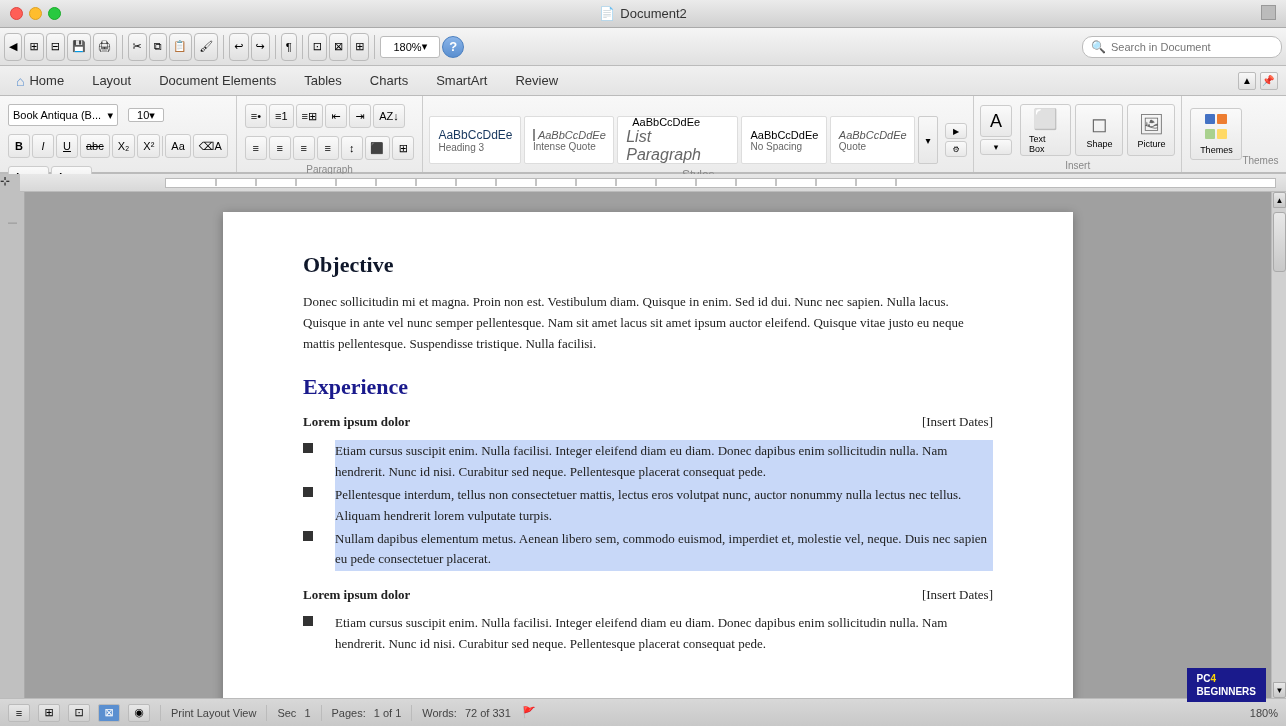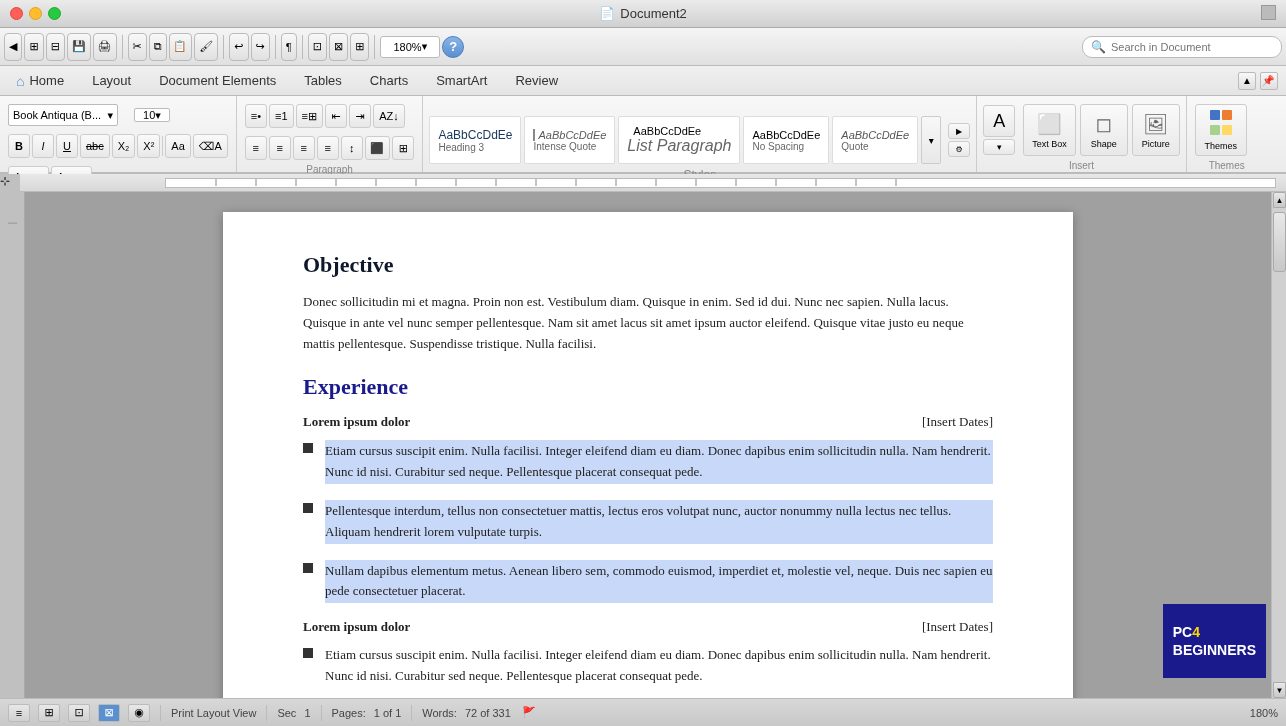--- a/index.html
+++ b/index.html
@@ -135,21 +135,21 @@
       font-size: 10px;
       color: #888;
       margin-top: auto;
       padding-bottom: 2px;
       width: 100%;
       text-align: center;
     }
     .ribbon-controls {
       display: flex;
       align-items: center;
-      gap: 16px;
+      gap: 10px;
       flex: 1;
       padding: 4px 0;
     }
     .ribbon-btn {
       height: 24px;
       padding: 0 5px;
       background: linear-gradient(to bottom, #fafafa, #e8e8e8);
       border: 1px solid #ccc;
       border-radius: 3px;
       font-size: 11px;
@@ -232,21 +232,20 @@
       align-items: center;
       justify-content: center;
       gap: 3px;
       min-width: 48px;
     }
     .insert-icon { font-size: 20px; color: #666; }
 
     
     .themes-section {
       display: flex;
-      flex-direction: column;
       padding: 4px 8px;
       min-width: 80px;
     }
     .themes-label { font-size: 10px; color: #888; text-align: center; margin-top: auto; padding-bottom: 2px; }
     .themes-controls { display: flex; align-items: center; gap: 4px; flex: 1; padding: 4px 0; }
     .themes-btn-large {
       height: 52px;
       padding: 4px 8px;
       background: linear-gradient(to bottom, #fafafa, #e8e8e8);
       border: 1px solid #ccc;
@@ -357,22 +356,22 @@
       font-family: 'Book Antiqua', Palatino, serif;
     }
     .doc-job-dates {
       font-size: 13px;
       color: #222;
       font-family: 'Book Antiqua', Palatino, serif;
     }
     .bullet-item {
       display: flex;
       align-items: flex-start;
-      margin-bottom: 16px;
-      gap: 12px;
+      margin-bottom: 0;
+      gap: 22px;
     }
     .bullet-square {
       width: 10px;
       height: 10px;
       background: #333;
       margin-top: 3px;
       flex-shrink: 0;
     }
     .bullet-text {
       font-size: 13px;
@@ -716,21 +715,21 @@
         <span class="doc-job-dates">[Insert Dates]</span>
       </div>
 
       <div class="bullet-item">
         <div class="bullet-square"></div>
         <span class="bullet-text">Etiam cursus suscipit enim. Nulla facilisi. Integer eleifend diam eu diam. Donec dapibus enim sollicitudin nulla. Nam hendrerit. Nunc id nisi. Curabitur sed neque. Pellentesque placerat consequat pede.</span>
       </div>
 
     </div>
 
-    <div style="position: fixed; bottom: 48px; right: 20px; background: #1a1a8c; color: white; padding: 19px 10px; font-size: 14px; font-weight: bold; line-height: 1.3; z-index: 100;">
+    <div style="position: fixed; bottom: 24px; right: 20px; background: #1a1a8c; color: white; padding: 4px 10px; font-size: 10px; font-weight: bold; line-height: 1.3; z-index: 100;">
       <div>PC<span style="color:#ffd700;">4</span></div>
       <div>BEGINNERS</div>
     </div>
   </div>
 
   <div id="right-scrollbar">
     <div class="scrollbar-track">
       <button style="width:13px; height:16px; background:linear-gradient(to bottom, #e8e8e8, #c8c8c8); border:1px solid #aaa; border-radius:2px 2px 0 0; cursor:pointer; position:absolute; top:0; left:1px; font-size:8px;">▲</button>
       <div class="scrollbar-thumb"></div>
       <button style="width:13px; height:16px; background:linear-gradient(to bottom, #e8e8e8, #c8c8c8); border:1px solid #aaa; border-radius:0 0 2px 2px; cursor:pointer; position:absolute; bottom:0; left:1px; font-size:8px;">▼</button>

